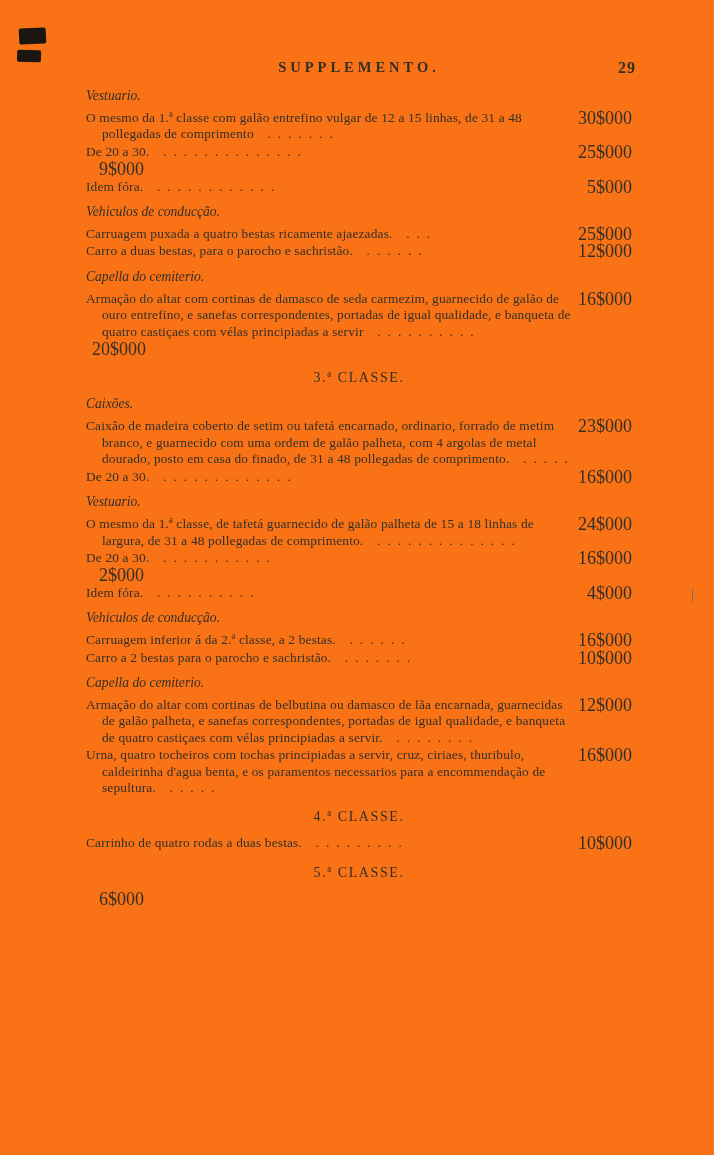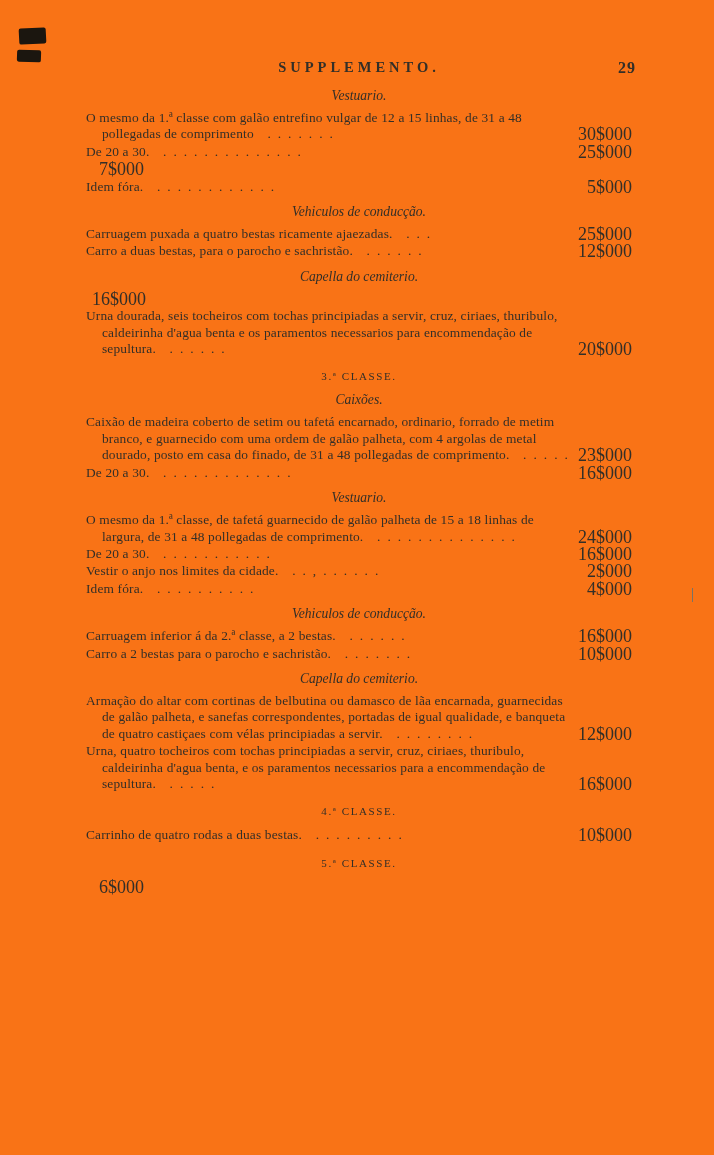--- a/index.html
+++ b/index.html
@@ -16,28 +16,28 @@
     position:absolute;left:86px;top:58px;width:546px;
   }
   .header{position:relative;text-align:center;margin-bottom:10px;height:20px;}
   .header-title{
     display:inline-block;font-weight:bold;font-size:14.5px;letter-spacing:4px;
   }
   .page-number{
     position:absolute;right:-4px;top:1px;font-weight:bold;font-size:16px;letter-spacing:1px;
   }
   .hi{  
-    font-style:italic;font-weight:normal;text-align:center;
+    font-style:italic;font-weight:normal;text-align:left;
     font-size:13.6px;margin:9px 0 6px;
   }
   .hc{  
     font-weight:normal;text-align:center;
-    font-size:11px;letter-spacing:1.6px;margin:13px 0 10px;
+    font-size:14px;letter-spacing:1.6px;margin:13px 0 10px;
   }
-  .entry{display:flex;align-items:flex-end;margin:0 0 1px;}
+  .entry{display:flex;margin:0 0 1px;}
   .et{
     flex:1;margin:0;
     font-size:13.4px;line-height:16.4px;
     padding-left:16px;text-indent:-16px;
     letter-spacing:0.15px;
   }
   .ep{
     white-space:nowrap;
     min-width:52px;text-align:right;
     font-size:18px;line-height:16.4px;
@@ -69,45 +69,45 @@
 
     <div class="entry">
         <p class="et">O mesmo da 1.ª classe com galão entrefino vulgar de 12 a 15 linhas, de 31 a 48 pollegadas de comprimento  . . . . . . .</p>
         <span class="ep">30$000</span>
       </div>
     <div class="entry">
         <p class="et">De 20 a 30.  . . . . . . . . . . . . . .</p>
         <span class="ep">25$000</span>
       </div>
     <div class="entry">
-        <span class="ep">7$000</span>
+        <span class="ep">9$000</span>
       </div>
     <div class="entry">
         <p class="et">Idem fóra.  . . . . . . . . . . . .</p>
         <span class="ep">5$000</span>
       </div>
 
     <h3 class="hi">Vehiculos de conducção.</h3>
 
     <div class="entry">
         <p class="et">Carruagem puxada a quatro bestas ricamente ajaezadas.  . . .</p>
         <span class="ep">25$000</span>
       </div>
     <div class="entry">
         <p class="et">Carro a duas bestas, para o parocho e sachristão.  . . . . . .</p>
         <span class="ep">12$000</span>
       </div>
 
     <h3 class="hi">Capella do cemiterio.</h3>
 
     <div class="entry">
+        <p class="et">Armação do altar com cortinas de damasco de seda carmezim, guarnecido de galão de ouro entrefino, e sanefas correspondentes, portadas de igual qualidade, e banqueta de quatro castiçaes com vélas principiadas a servir  . . . . . . . . . .</p>
         <span class="ep">16$000</span>
       </div>
     <div class="entry">
-        <p class="et">Urna dourada, seis tocheiros com tochas principiadas a servir, cruz, ciriaes, thuribulo, caldeirinha d'agua benta e os paramentos necessarios para encommendação de sepultura.  . . . . . .</p>
         <span class="ep">20$000</span>
       </div>
 
     <h3 class="hc">3.ª CLASSE.</h3>
     <h3 class="hi">Caixões.</h3>
 
     <div class="entry">
         <p class="et">Caixão de madeira coberto de setim ou tafetá encarnado, ordinario, forrado de metim branco, e guarnecido com uma ordem de galão palheta, com 4 argolas de metal dourado, posto em casa do finado, de 31 a 48 pollegadas de comprimento.  . . . . .</p>
         <span class="ep">23$000</span>
       </div>
@@ -120,21 +120,20 @@
 
     <div class="entry">
         <p class="et">O mesmo da 1.ª classe, de tafetá guarnecido de galão palheta de 15 a 18 linhas de largura, de 31 a 48 pollegadas de comprimento.  . . . . . . . . . . . . . .</p>
         <span class="ep">24$000</span>
       </div>
     <div class="entry">
         <p class="et">De 20 a 30.  . . . . . . . . . . .</p>
         <span class="ep">16$000</span>
       </div>
     <div class="entry">
-        <p class="et">Vestir o anjo nos limites da cidade.  . . , . . . . . .</p>
         <span class="ep">2$000</span>
       </div>
     <div class="entry">
         <p class="et">Idem fóra.  . . . . . . . . . .</p>
         <span class="ep">4$000</span>
       </div>
 
     <h3 class="hi">Vehiculos de conducção.</h3>
 
     <div class="entry">

